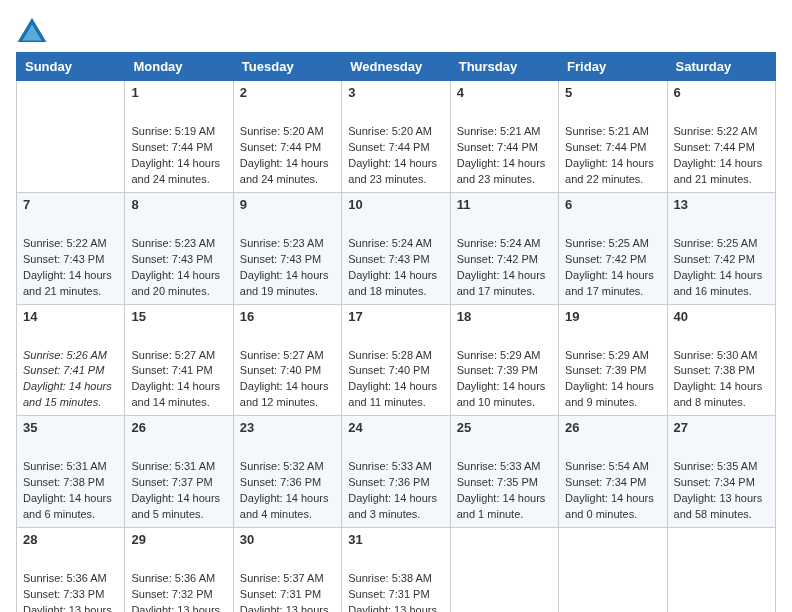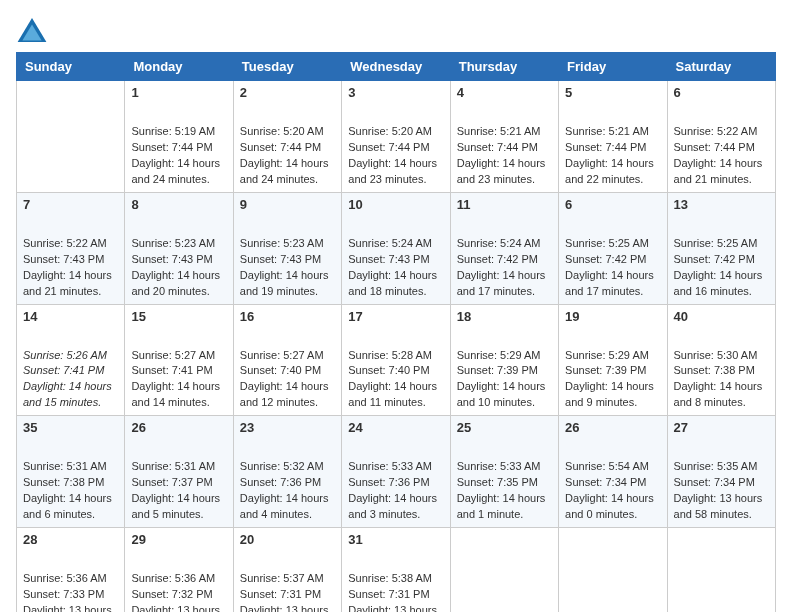--- a/index.html
+++ b/index.html
@@ -334,21 +334,21 @@
 and 57 minutes.</div>
         </td>
         <td>
           <span class="day-num">29</span>
           <div class="day-info" style="white-space: pre-line;">Sunrise: 5:36 AM
 Sunset: 7:32 PM
 Daylight: 13 hours
 and 55 minutes.</div>
         </td>
         <td>
-          <span class="day-num">20</span>
+          <span class="day-num">30</span>
           <div class="day-info" style="white-space: pre-line;">Sunrise: 5:37 AM
 Sunset: 7:31 PM
 Daylight: 13 hours
 and 54 minutes.</div>
         </td>
         <td>
           <span class="day-num">31</span>
           <div class="day-info" style="white-space: pre-line;">Sunrise: 5:38 AM
 Sunset: 7:31 PM
 Daylight: 13 hours

